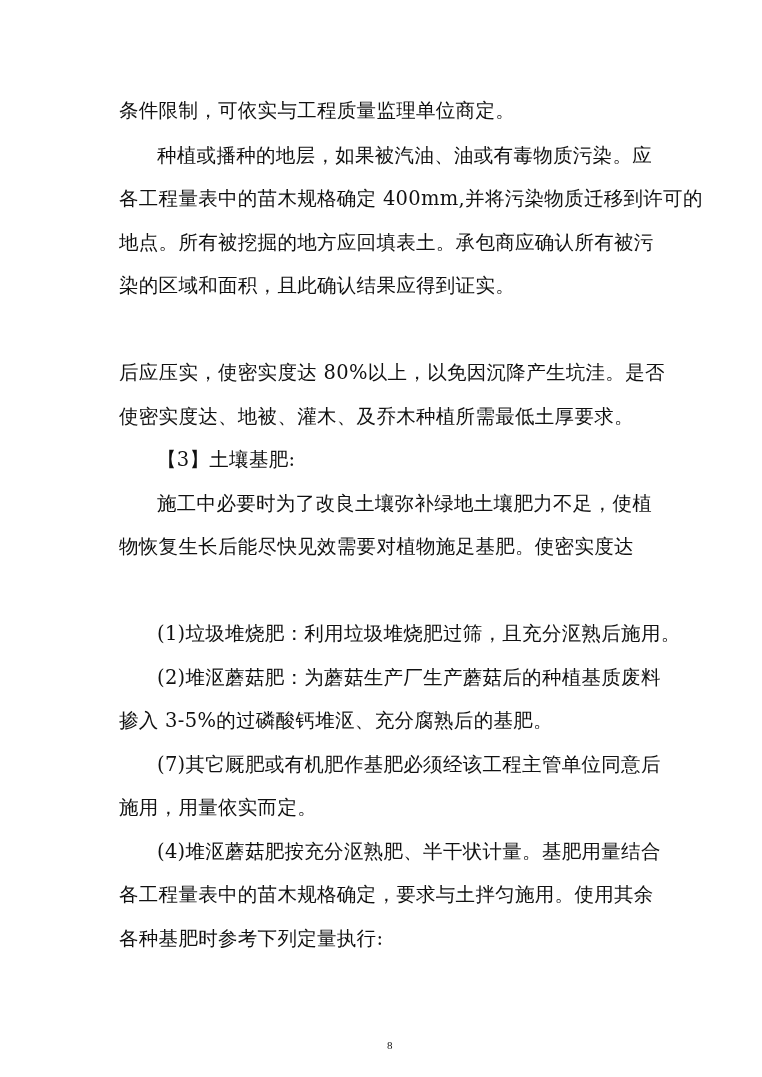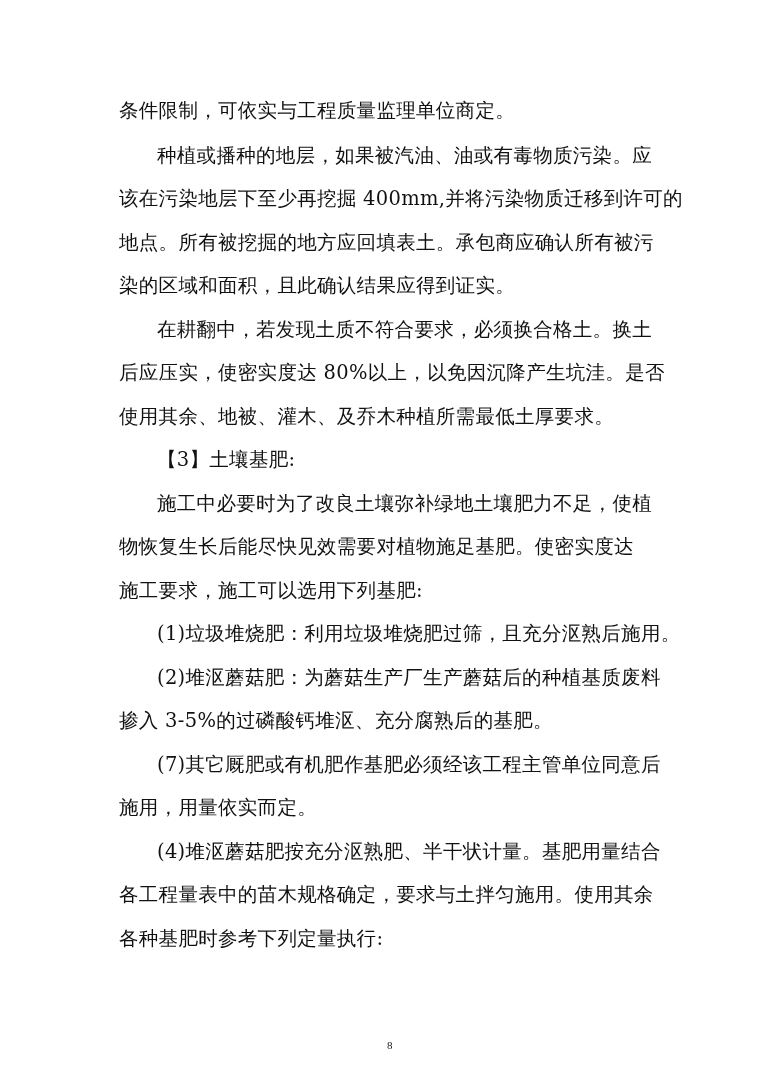--- a/index.html
+++ b/index.html
@@ -9,30 +9,28 @@
   .line { position: absolute; left: 119px; font-size: 19.5px; line-height: 24px; white-space: nowrap; letter-spacing: 0.3px; }
   .indent { left: 157px; }
   .pagenum { position: absolute; top: 1039px; left: 387px; font-size: 11px; font-family: "Liberation Serif", serif; }
 </style>
 </head>
 <body>
 
 <div class="page">
   <div class="line" style="top:99px">条件限制，可依实与工程质量监理单位商定。</div>
   <div class="line indent" style="top:144px">种植或播种的地层，如果被汽油、油或有毒物质污染。应</div>
-  <div class="line" style="top:187px">该在污染地层下至少再挖掘 400mm,并将污染物质迁移到许可的</div>
+  <div class="line" style="top:187px">各工程量表中的苗木规格确定 400mm,并将污染物质迁移到许可的</div>
   <div class="line" style="top:231px">地点。所有被挖掘的地方应回填表土。承包商应确认所有被污</div>
   <div class="line" style="top:274px">染的区域和面积，且此确认结果应得到证实。</div>
-  <div class="line indent" style="top:318px">在耕翻中，若发现土质不符合要求，必须换合格土。换土</div>
   <div class="line" style="top:361px">后应压实，使密实度达 80%以上，以免因沉降产生坑洼。是否</div>
-  <div class="line" style="top:405px">使用其余、地被、灌木、及乔木种植所需最低土厚要求。</div>
+  <div class="line" style="top:405px">使密实度达、地被、灌木、及乔木种植所需最低土厚要求。</div>
   <div class="line indent" style="top:448px">【3】土壤基肥:</div>
   <div class="line indent" style="top:492px">施工中必要时为了改良土壤弥补绿地土壤肥力不足，使植</div>
   <div class="line" style="top:535px">物恢复生长后能尽快见效需要对植物施足基肥。使密实度达</div>
-  <div class="line" style="top:579px">施工要求，施工可以选用下列基肥:</div>
   <div class="line indent" style="top:622px">(1)垃圾堆烧肥：利用垃圾堆烧肥过筛，且充分沤熟后施用。</div>
   <div class="line indent" style="top:666px">(2)堆沤蘑菇肥：为蘑菇生产厂生产蘑菇后的种植基质废料</div>
   <div class="line" style="top:709px">掺入 3-5%的过磷酸钙堆沤、充分腐熟后的基肥。</div>
   <div class="line indent" style="top:753px">(7)其它厩肥或有机肥作基肥必须经该工程主管单位同意后</div>
   <div class="line" style="top:796px">施用，用量依实而定。</div>
   <div class="line indent" style="top:840px">(4)堆沤蘑菇肥按充分沤熟肥、半干状计量。基肥用量结合</div>
   <div class="line" style="top:883px">各工程量表中的苗木规格确定，要求与土拌匀施用。使用其余</div>
   <div class="line" style="top:927px">各种基肥时参考下列定量执行:</div>
   <div class="pagenum">8</div>
 </div>

